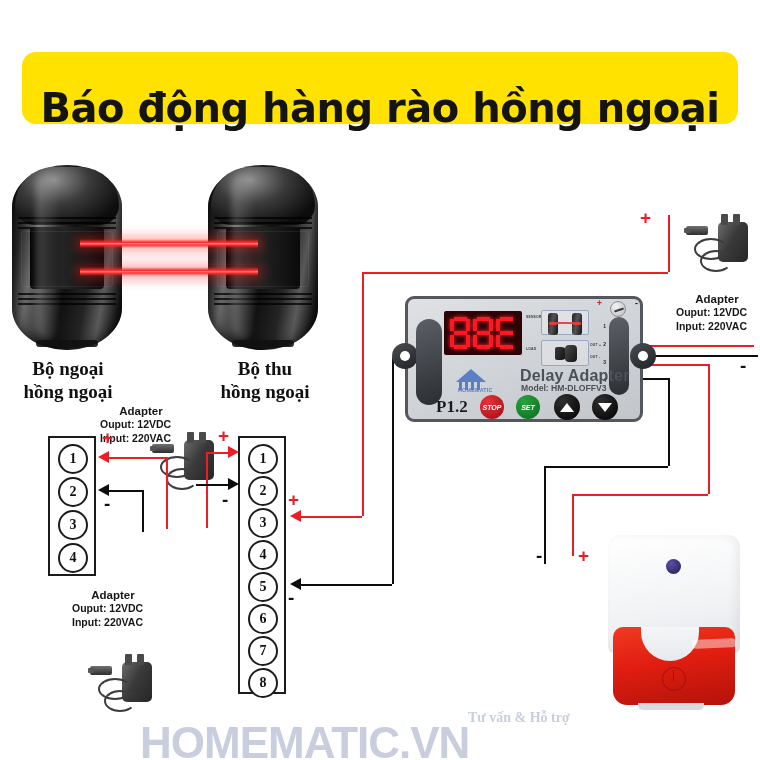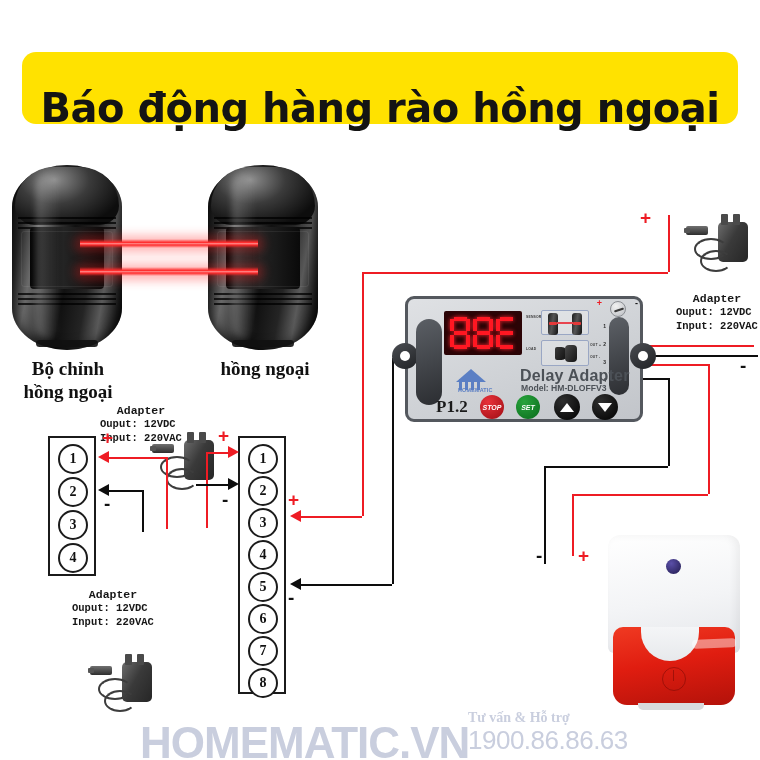--- a/index.html
+++ b/index.html
@@ -69,21 +69,21 @@
     position:absolute; height:18px; border-radius:9px;
     background:rgba(255,30,30,.30); filter:blur(5px);
   }
 
   
   .serif-label {
     font-family:"Liberation Serif", serif; font-weight:bold;
     font-size:19px; color:#111; text-align:center; line-height:1.2;
   }
   .adapter-label {
-    font-family:Liberation Mono, monospace; color:#161616; line-height:1.25;
+    font-family:Liberation Sans, sans-serif; color:#161616; line-height:1.25;
   }
   .adapter-label .a-title { font-weight:bold; font-size:11.5px; text-align:center; }
   .adapter-label .a-line  { font-weight:bold; font-size:10.5px; }
 
   
   .adp { position:relative; }
   .adp .brick {
     position:absolute; right:0; top:10px; width:30px; height:40px;
     border-radius:5px;
     background:linear-gradient(120deg,#6d6d6d,#3a3a3a 45%,#262626);
@@ -340,24 +340,25 @@
     <div class="ir-sheen"></div>
     <div class="ir-foot"></div>
   </div>
 
   <div class="abs beam-glow" style="left:74px; top:235px; width:190px;"></div>
   <div class="abs beam-glow" style="left:74px; top:263px; width:190px;"></div>
   <div class="abs beam" style="left:80px; top:239px; width:178px;"></div>
   <div class="abs beam" style="left:80px; top:267px; width:178px;"></div>
 
   <div class="abs serif-label" style="left:6px; top:358px; width:124px;">
-    <div>Bộ chỉnh</div>
+    <div>Bộ ngoại</div>
     <div>hồng ngoại</div>
   </div>
   <div class="abs serif-label" style="left:200px; top:358px; width:130px;">
+    <div>Bộ thu</div>
     <div>hồng ngoại</div>
   </div>
 
   <div class="abs adp" style="left:684px; top:212px; width:64px; height:72px;">
     <div class="brick"></div>
     <div class="prong" style="right:8px; top:2px;"></div>
     <div class="prong" style="right:20px; top:2px;"></div>
     <div class="jack"></div>
     <div class="jacktip"></div>
     <div class="cord" style="left:10px; top:26px; width:34px; height:22px;"></div>
@@ -558,16 +559,15 @@
     <div id="siren-horn"></div>
     <div id="siren-notch"></div>
     <div id="siren-sheen"></div>
     <div id="siren-emblem"></div>
     <div id="siren-base"></div>
   </div>
 
   <div class="abs" id="footer">
     <div id="footer-logo">HOMEMATIC.VN</div>
     <div id="footer-support">Tư vấn &amp; Hỗ trợ</div>
-    <div id="footer-phone">1900.86.86.63</div>
   </div>
 
 </div>
 
 </body></html>

